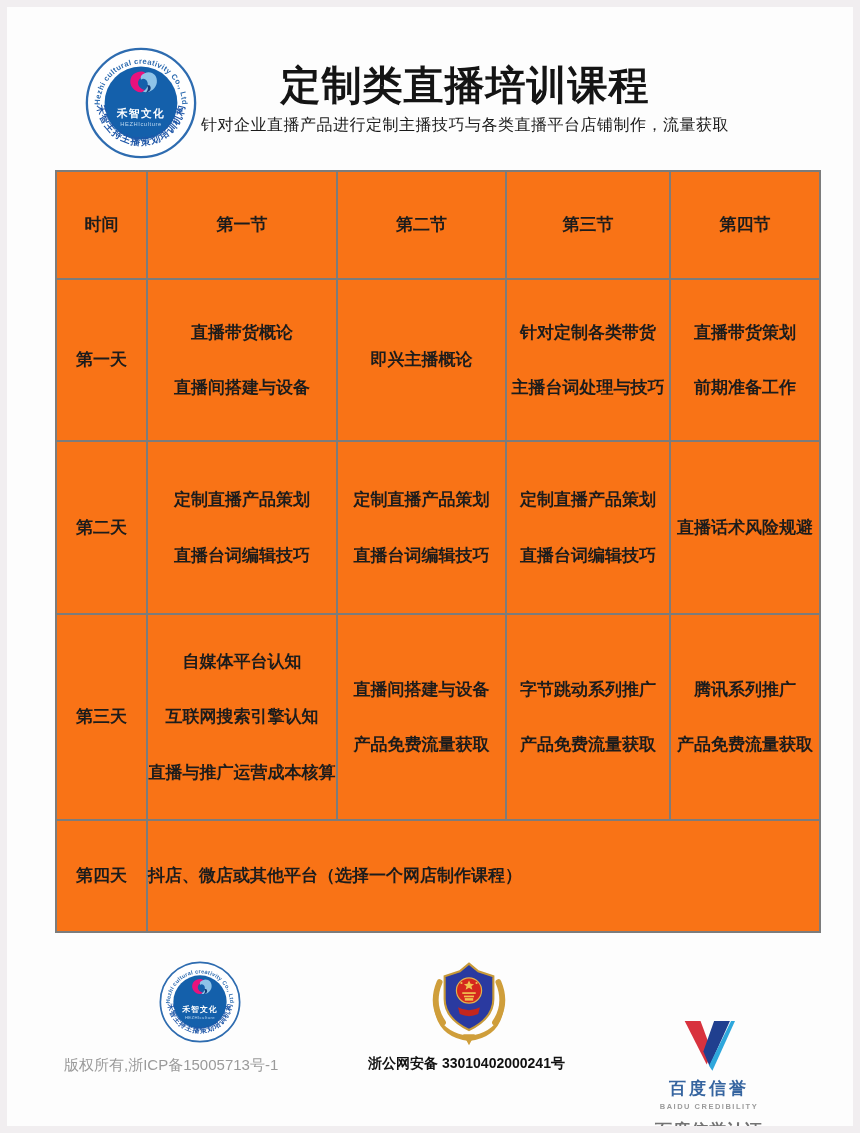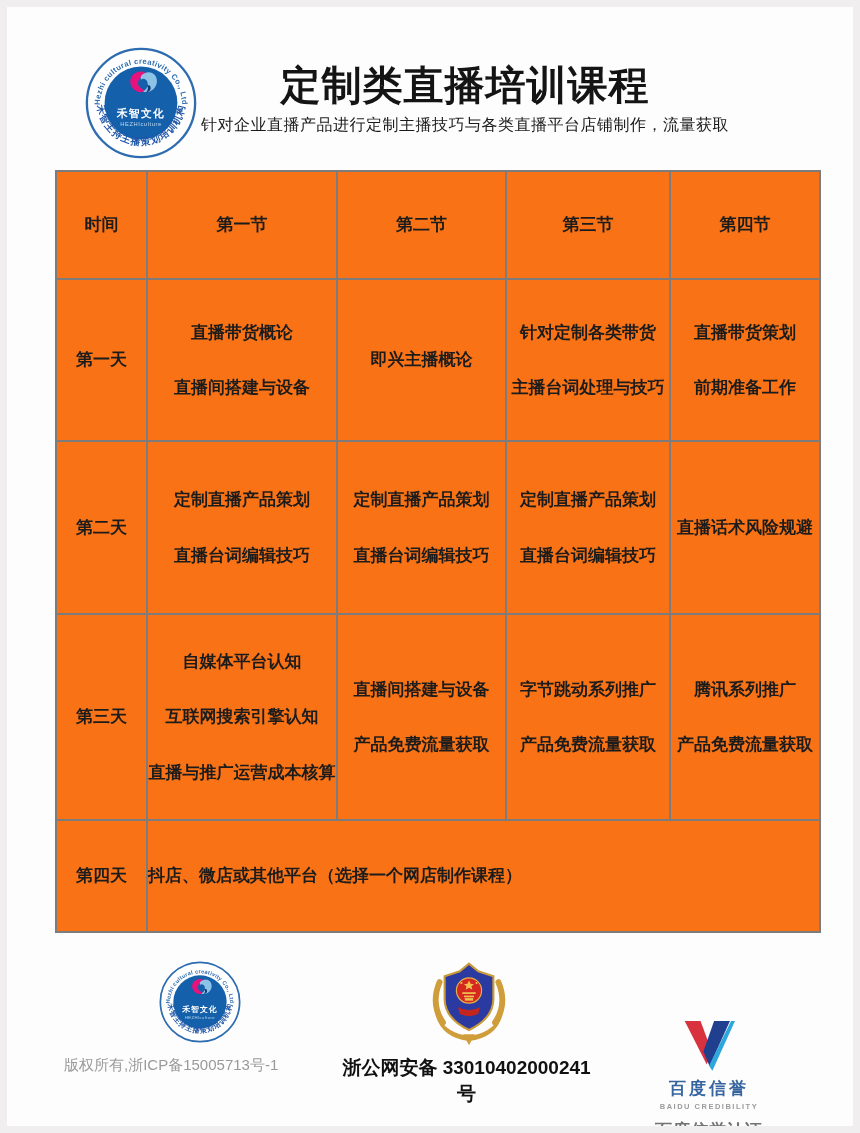--- a/index.html
+++ b/index.html
@@ -41,21 +41,21 @@
     text-align:center;white-space:nowrap;
   }
   .cell.lastcol{border-right:none;}
   .cell.lastrow{border-bottom:none;}
   .cell.merged{grid-column:2 / -1;align-items:flex-start;}
   
   .copyright{position:absolute;left:57px;top:1049px;width:280px;text-align:left;
     font-size:15px;color:#9a9a9a;font-weight:400;}
   .police-badge{position:absolute;left:420px;top:952px;width:84px;height:90px;}
   .police-record{position:absolute;left:327px;top:1048px;width:265px;text-align:center;
-    font-size:19px;font-weight:700;color:#111;}
+    font-size:14px;font-weight:700;color:#111;}
   .baidu-block{position:absolute;left:632px;top:1014px;width:140px;text-align:center;}
   .baidu-v{width:62px;height:52px;display:block;margin:0 auto;}
   .baidu-cn{margin-top:4px;font-size:17px;font-weight:600;color:#35649f;letter-spacing:3px;}
   .baidu-en{margin-top:2px;font-size:7.5px;color:#9b9b9b;letter-spacing:1.5px;font-weight:600;}
   .baidu-cert{margin-top:8px;font-size:17px;font-weight:700;color:#737373;letter-spacing:1px;}
 </style>
 </head>
 <body>
 
 <div class="page">

